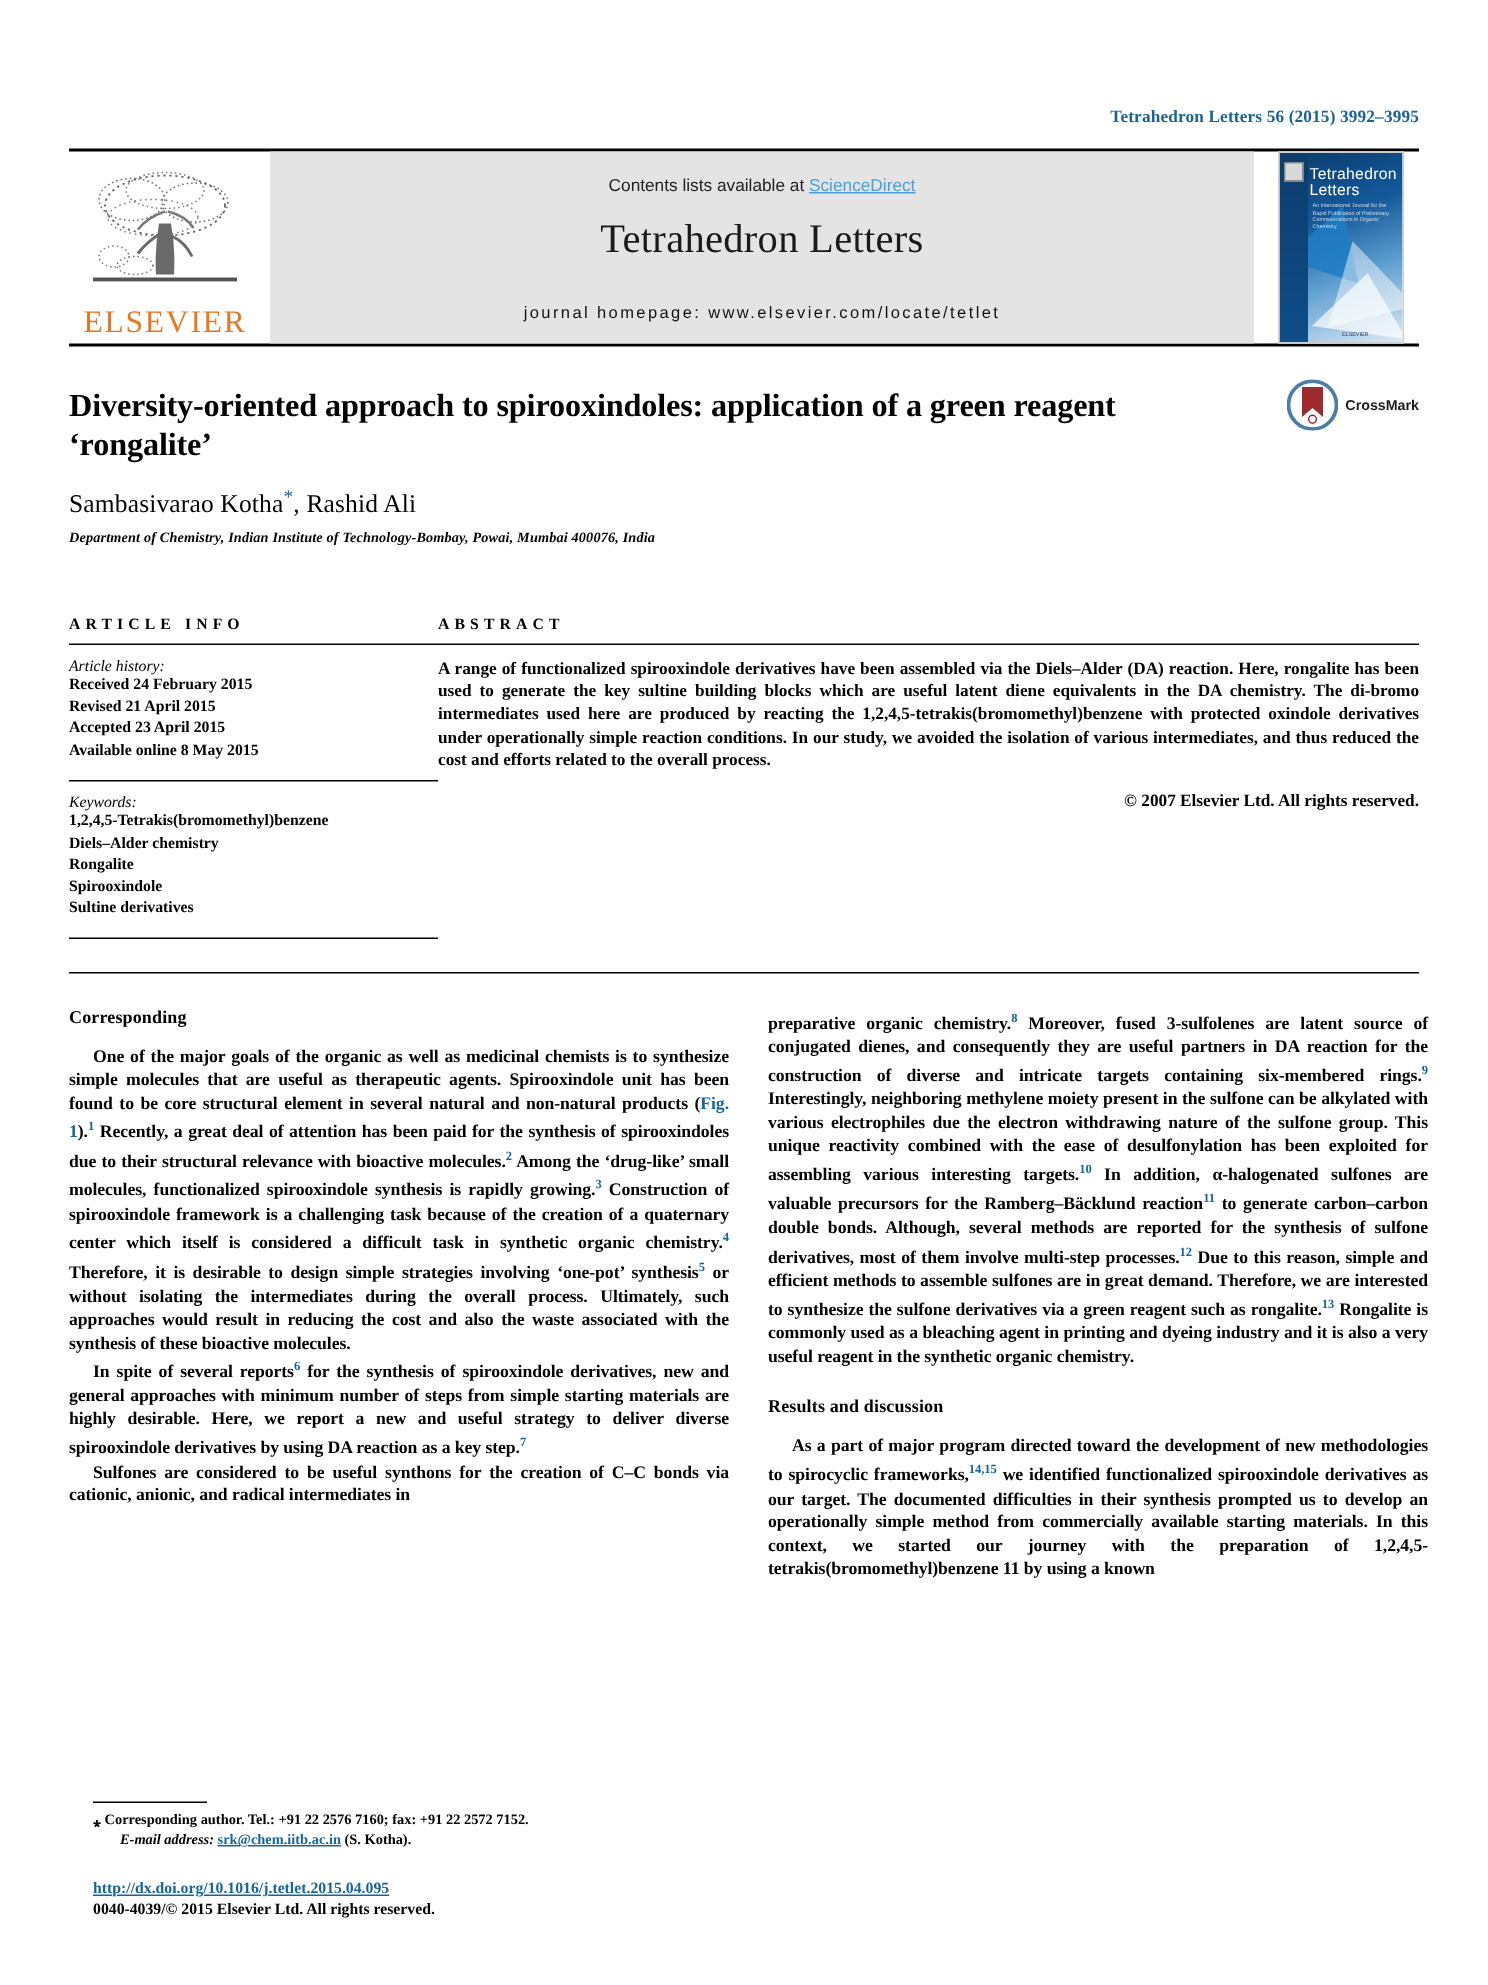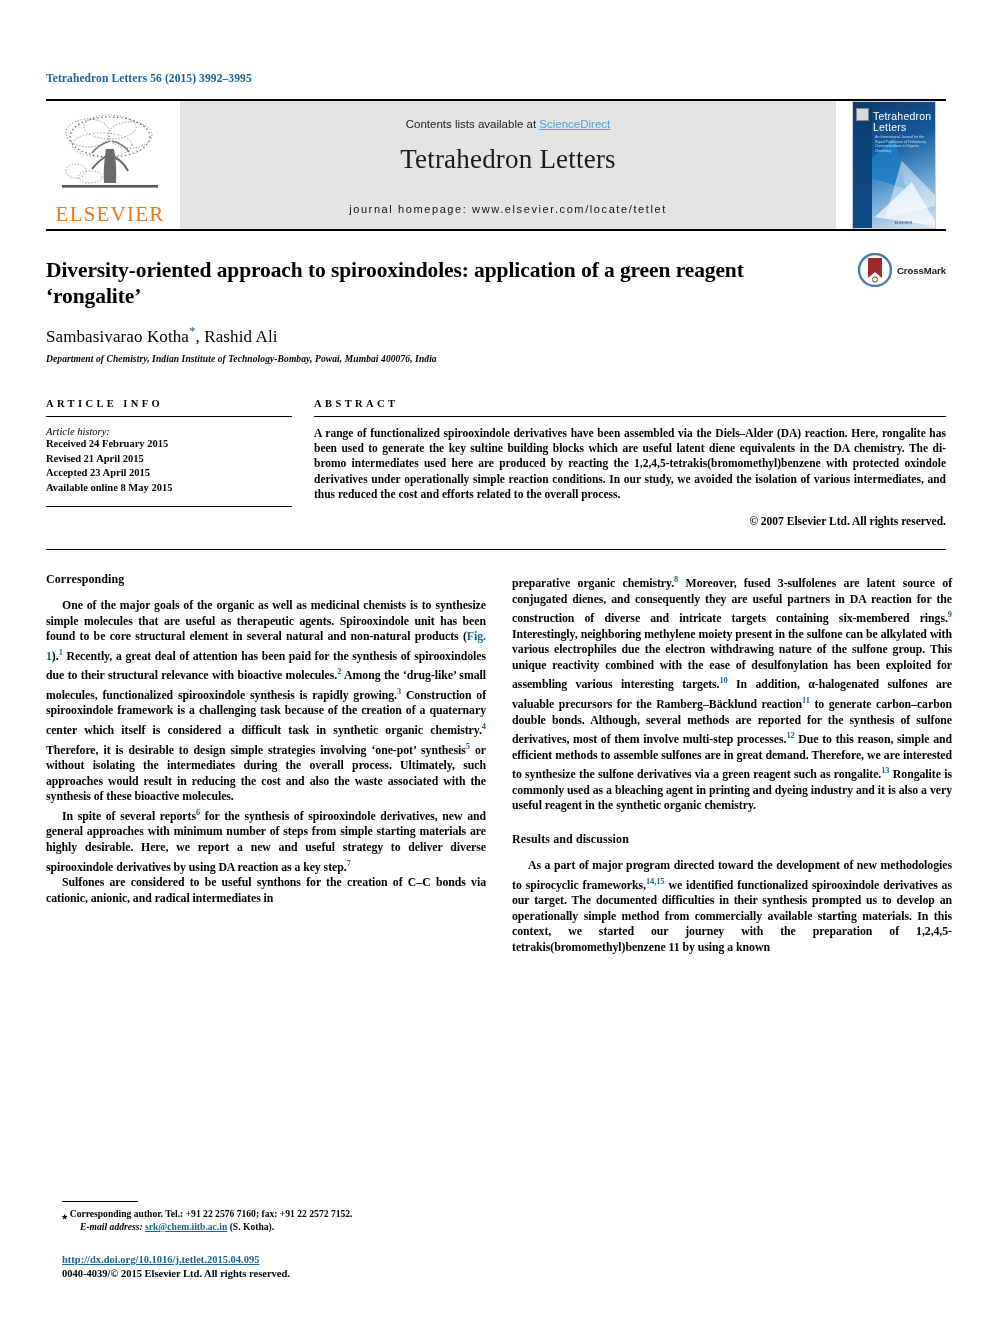--- a/index.html
+++ b/index.html
@@ -16,21 +16,21 @@
 
   .page {
     position: relative;
     width: 992px;
     height: 1323px;
     padding: 0 46px;
   }
 
   
   .running-head {
-    text-align: left;
+    text-align: right;
     color: #1a6496;
     font-size: 11.5px;
     font-weight: bold;
     padding-top: 72px;
     letter-spacing: .1px;
   }
 
   
   .masthead {
     margin-top: 15px;
@@ -185,23 +185,22 @@
   }
   .crossmark-label {
     font-family: "Liberation Sans", sans-serif;
     font-size: 9.5px;
     font-weight: bold;
     color: #1a1a1a;
   }
 
   
   .info-abstract {
-    margin-top: 34px;
-    display: flex;
-    gap: 22px;
+    margin-top: 47px;
+    display: flex;
   }
   .col-info { width: 246px; flex: none; }
   .col-abstract { flex: 1; }
 
   .sec-head {
     font-family: "Liberation Serif", serif;
     font-size: 10.5px;
     font-weight: bold;
     letter-spacing: 3.4px;
     margin-bottom: 7px;
@@ -356,20 +355,28 @@
 
     <div class="col-info">
       <div class="sec-head">ARTICLE INFO</div>
       <div class="rule-thin"></div>
       <div class="ih-label">Article history:</div>
       <div class="hist-line">Received 24 February 2015</div>
       <div class="hist-line">Revised 21 April 2015</div>
       <div class="hist-line">Accepted 23 April 2015</div>
       <div class="hist-line">Available online 8 May 2015</div>
 
+      <div class="kw-block">
+        <div class="ih-label">Keywords:</div>
+        <div class="kw-line">1,2,4,5-Tetrakis(bromomethyl)benzene</div>
+        <div class="kw-line">Diels–Alder chemistry</div>
+        <div class="kw-line">Rongalite</div>
+        <div class="kw-line">Spirooxindole</div>
+        <div class="kw-line">Sultine derivatives</div>
+      </div>
       <div class="kw-bottom-rule"></div>
     </div>
 
     <div class="col-abstract">
       <div class="sec-head">ABSTRACT</div>
       <div class="rule-thin"></div>
       <div class="abstract-body">A range of functionalized spirooxindole derivatives have been assembled via the Diels–Alder (DA) reaction. Here, rongalite has been used to generate the key sultine building blocks which are useful latent diene equivalents in the DA chemistry. The di-bromo intermediates used here are produced by reacting the 1,2,4,5-tetrakis(bromomethyl)benzene with protected oxindole derivatives under operationally simple reaction conditions. In our study, we avoided the isolation of various intermediates, and thus reduced the cost and efforts related to the overall process.</div>
       <div class="abstract-copy">© 2007 Elsevier Ltd. All rights reserved.</div>
     </div>
   </div>

